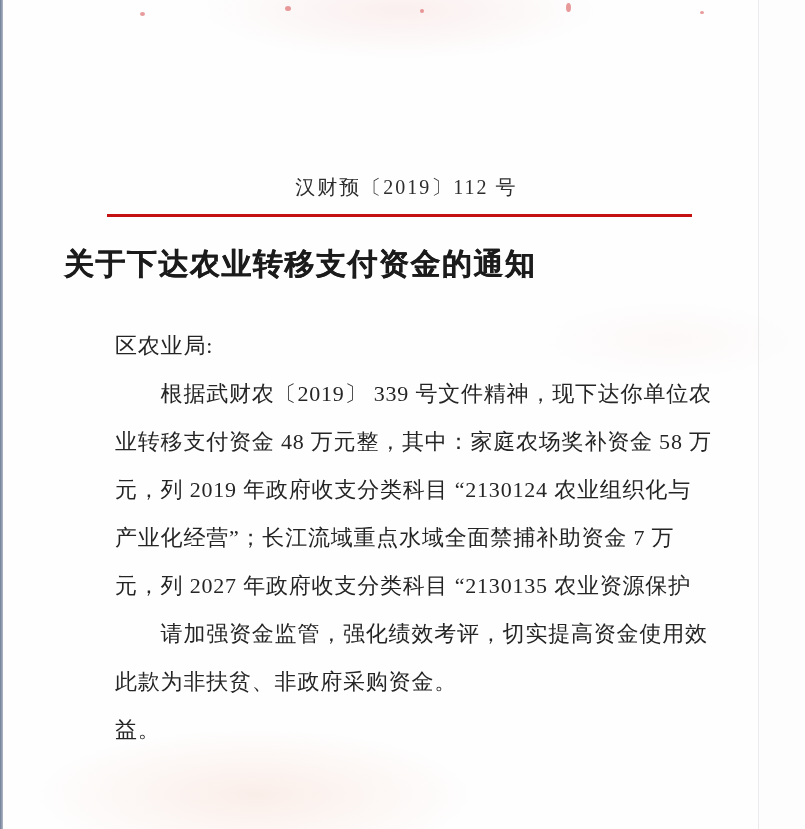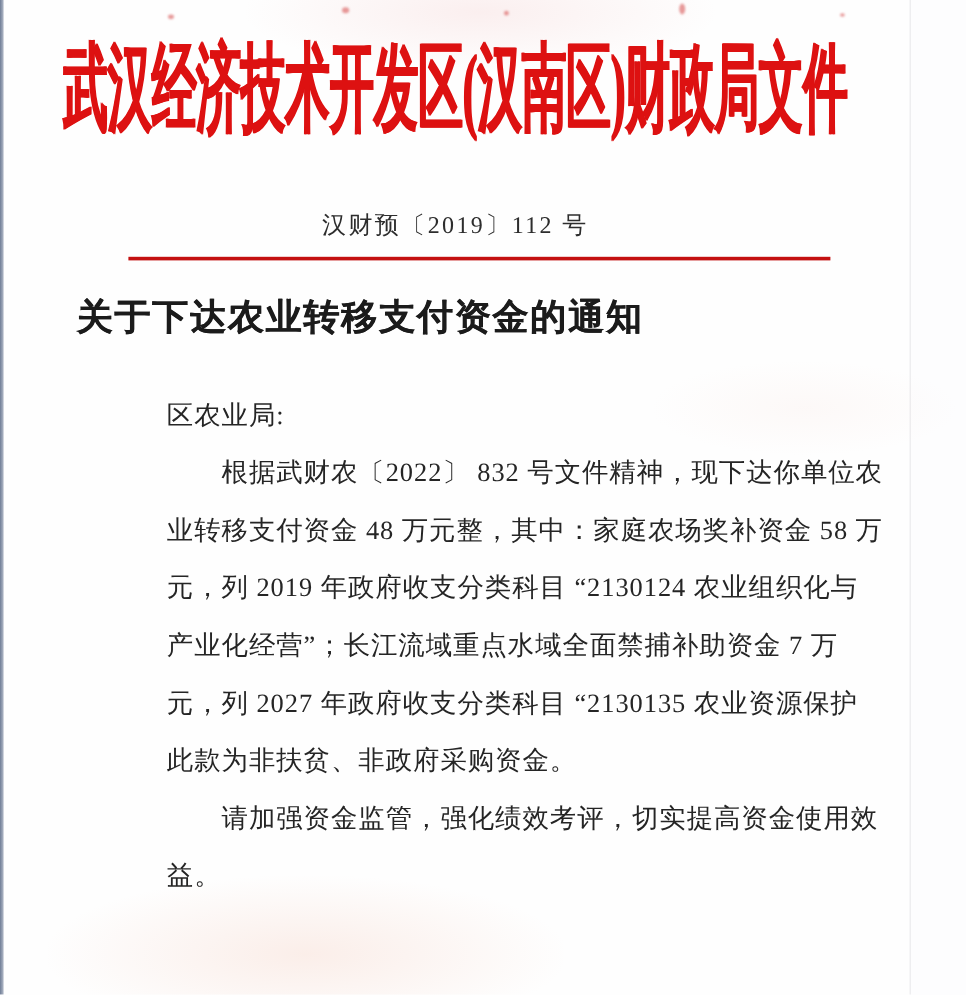--- a/index.html
+++ b/index.html
@@ -58,20 +58,21 @@
     letter-spacing: 0px;
     text-shadow: 0.6px 0 currentColor, -0.6px 0 currentColor;
   }
 
   .doc-number {
     position: absolute; left: 0; top: 174px; width: 759px;
     text-align: center;
     font-size: 20px;
     color: #2d2d2d;
     letter-spacing: 2px;
+    padding-left: 27px;
   }
 
   .red-rule {
     position: absolute; left: 107px; top: 214px; width: 585px; height: 3px;
     background: var(--rule-red, #c41111);
   }
 
   .subject-title {
     position: absolute; left: 0; top: 244px; width: 600px;
     text-align: center;
@@ -85,55 +86,51 @@
   .body-block {
     position: absolute; left: 115px; top: 322px; width: 586px;
     color: var(--body-text, #252525);
     font-size: 22px;
   }
   .body-line {
     height: 48px;
     line-height: 48px;
     white-space: nowrap;
     letter-spacing: 0.8px;
-    margin-left: 24px;
   }
 </style>
 </head>
 <body>
 
 <div class="page">
 
   <div class="right-margin"></div>
   <div class="page-edge-line"></div>
   <div class="left-edge"></div>
   <div class="smudge-top"></div>
   <div class="smudge-bottom"></div>
   <div class="smudge-mid"></div>
   <div class="speck s1"></div>
   <div class="speck s2"></div>
   <div class="speck s3"></div>
   <div class="speck s4"></div>
   <div class="speck s5"></div>
 
-  <div class="header-title-wrap">
-    <span class="header-title">武汉经济技术开发区(汉南区)财政局文件</span>
-  </div>
 
   <div class="doc-number">汉财预〔2019〕112 号</div>
 
   <div class="red-rule"></div>
 
   <div class="subject-title">关于下达农业转移支付资金的通知</div>
 
   <div class="body-block">
     <div class="body-line">区农业局:</div>
-    <div class="body-line">　　根据武财农〔2022〕 832 号文件精神，现下达你单位农</div>
+    <div class="body-line">　　根据武财农〔2019〕 339 号文件精神，现下达你单位农</div>
     <div class="body-line">业转移支付资金 48 万元整，其中：家庭农场奖补资金 58 万</div>
     <div class="body-line">元，列 2019 年政府收支分类科目 “2130124 农业组织化与</div>
     <div class="body-line">产业化经营”；长江流域重点水域全面禁捕补助资金 7 万</div>
     <div class="body-line">元，列 2027 年政府收支分类科目 “2130135 农业资源保护</div>
+    <div class="body-line">　　请加强资金监管，强化绩效考评，切实提高资金使用效</div>
     <div class="body-line">此款为非扶贫、非政府采购资金。</div>
-    <div class="body-line">　　请加强资金监管，强化绩效考评，切实提高资金使用效</div>
     <div class="body-line">益。</div>
   </div>
 
 </div>
 
 </body></html>

